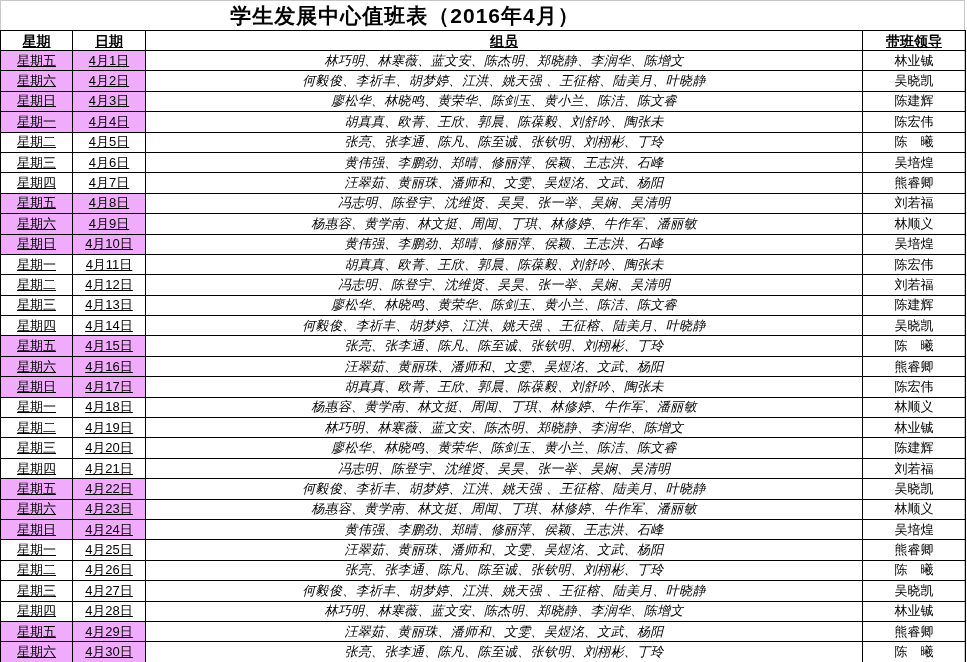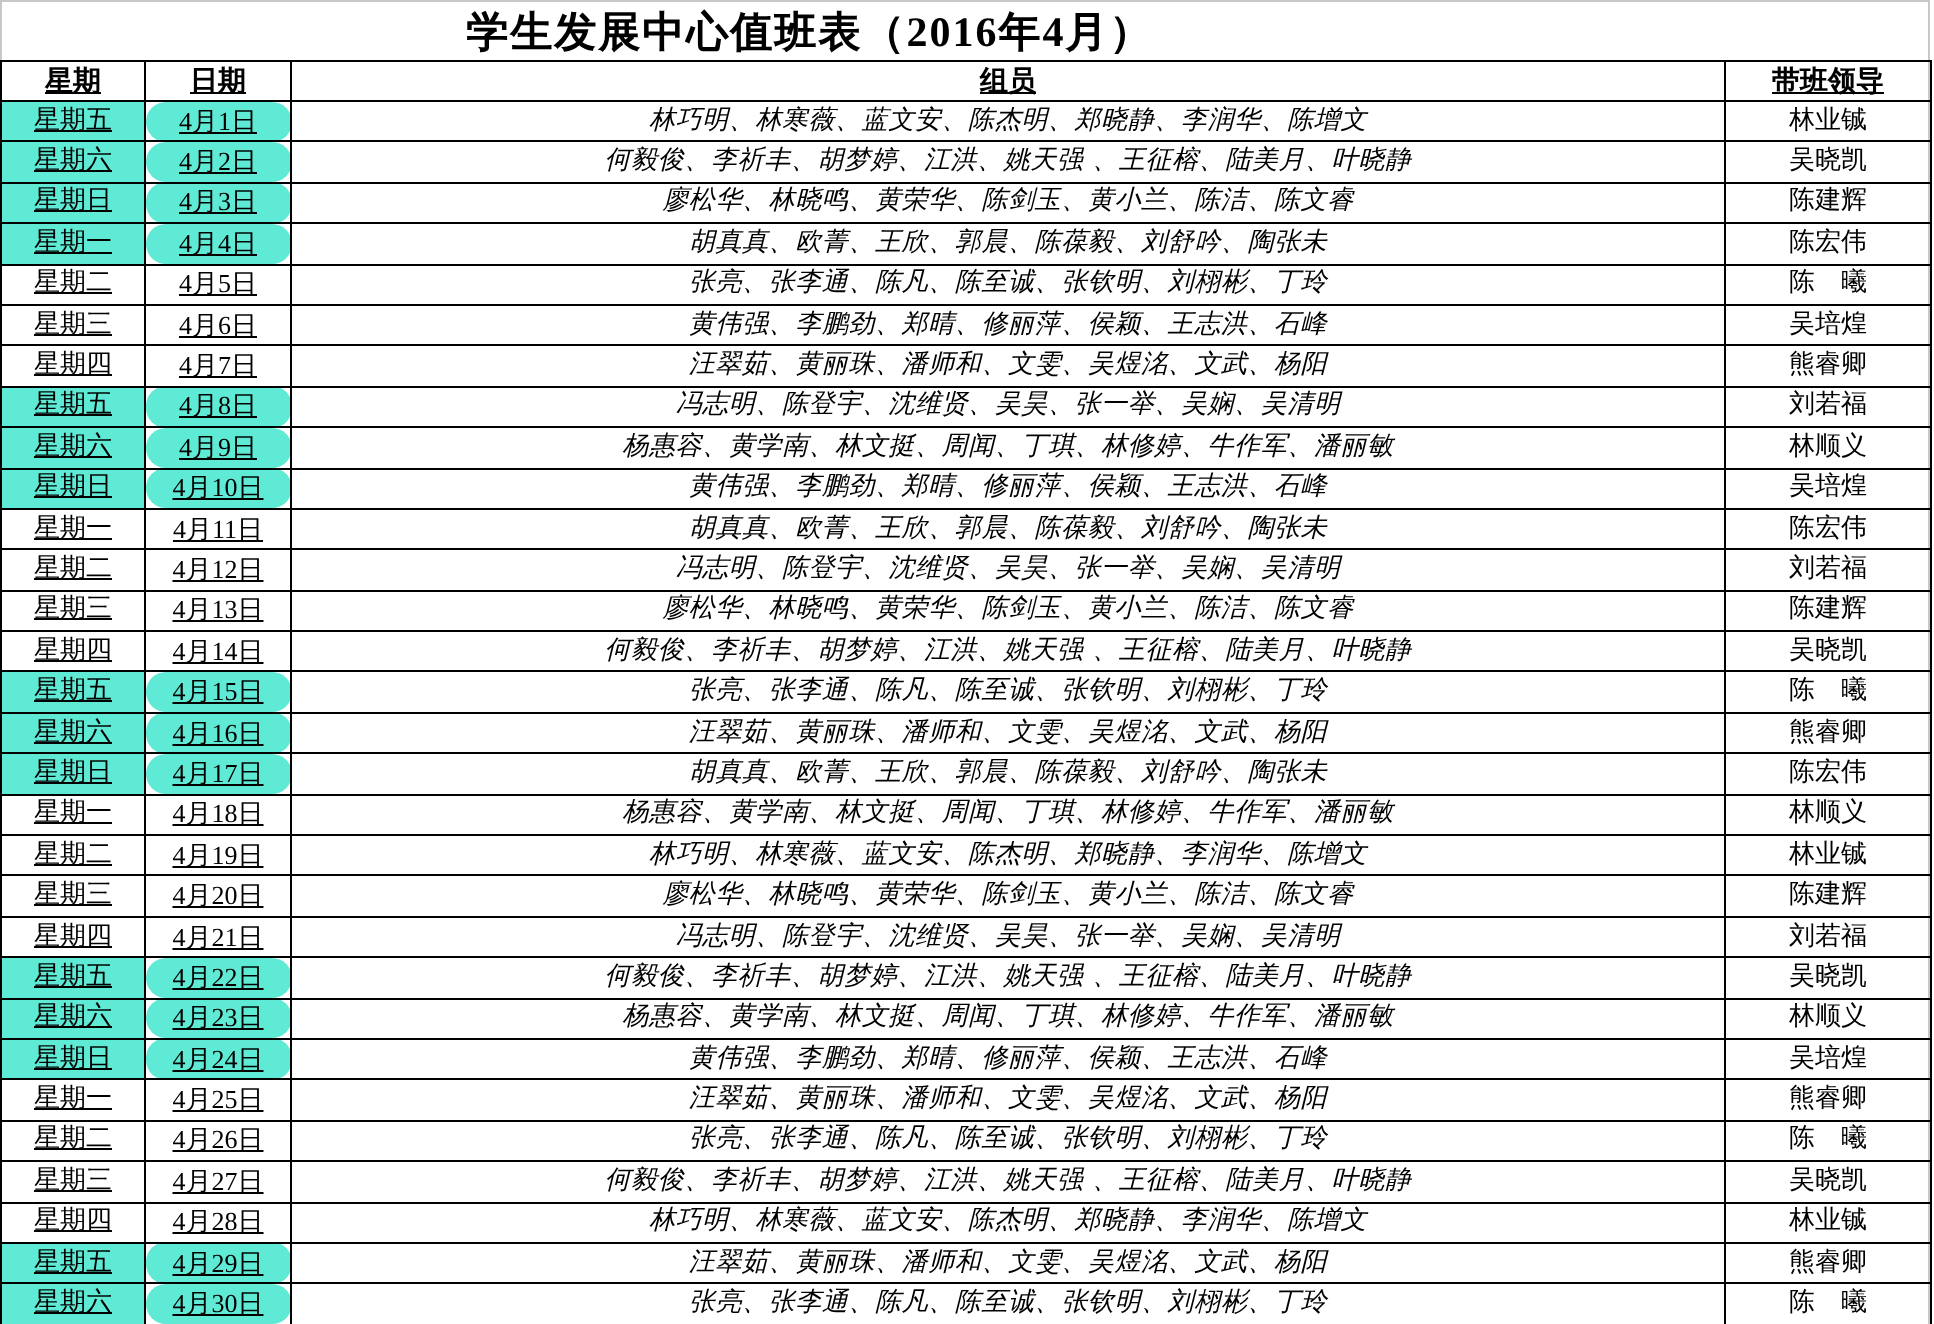--- a/index.html
+++ b/index.html
@@ -1,33 +1,33 @@
 <!DOCTYPE html>
 <html><head>
 <meta charset="utf-8">
 <style>
   html, body { margin: 0; padding: 0; background: #ffffff; }
   body { width: 967px; height: 662px; overflow: hidden; position: relative;
          font-family: "DejaVu Sans", "Liberation Sans", sans-serif; color: #000; }
   .frame { position: absolute; left: 0; top: 0; width: 965px; height: 662px;
            border-top: 1px solid #c8c8c8; border-right: 1px solid #c8c8c8; border-left: 1px solid #c8c8c8; box-sizing: border-box; }
   .title { position: absolute; left: 0; top: 0; width: 810px; height: 30px;
-           text-align: center; font-family: Liberation Serif, serif;
+           text-align: center; font-family: Liberation Sans, sans-serif;
            font-size: 21px; font-weight: bold; line-height: 32px; letter-spacing: 1px; }
   table { position: absolute; left: 0; top: 30px; border-collapse: collapse; table-layout: fixed; width: 965px; }
   td, th { border: 1px solid #000; padding: 0; text-align: center; overflow: hidden; white-space: nowrap;
            font-size: 13px; height: 19.4px; line-height: 18px; }
   th { font-weight: bold; font-size: 14px; height: 19px; text-decoration: underline; }
   .c1 { width: 72px; }
   .c2 { width: 73px; }
   .c3 { width: 717px; }
   .c4 { width: 103px; }
   td.wk, td.dt { text-decoration: underline; }
-  tr.hl td.wk, tr.hl td.dt { background: #5eead4; }
-  td.dt { font-family: Liberation Serif, serif; font-size: 13px; border-radius: 10px; }
+  tr.hl td.wk, tr.hl td.dt { background: #f0abfc; }
+  td.dt { font-family: Liberation Sans, sans-serif; font-size: 13px; }
   td.mem { letter-spacing: 0.3px; font-style: italic; }
 </style>
 </head>
 <body>
 
 <div class="frame"></div>
 <div class="title">学生发展中心值班表（2016年4月）</div>
 
 <table>
   <colgroup>

